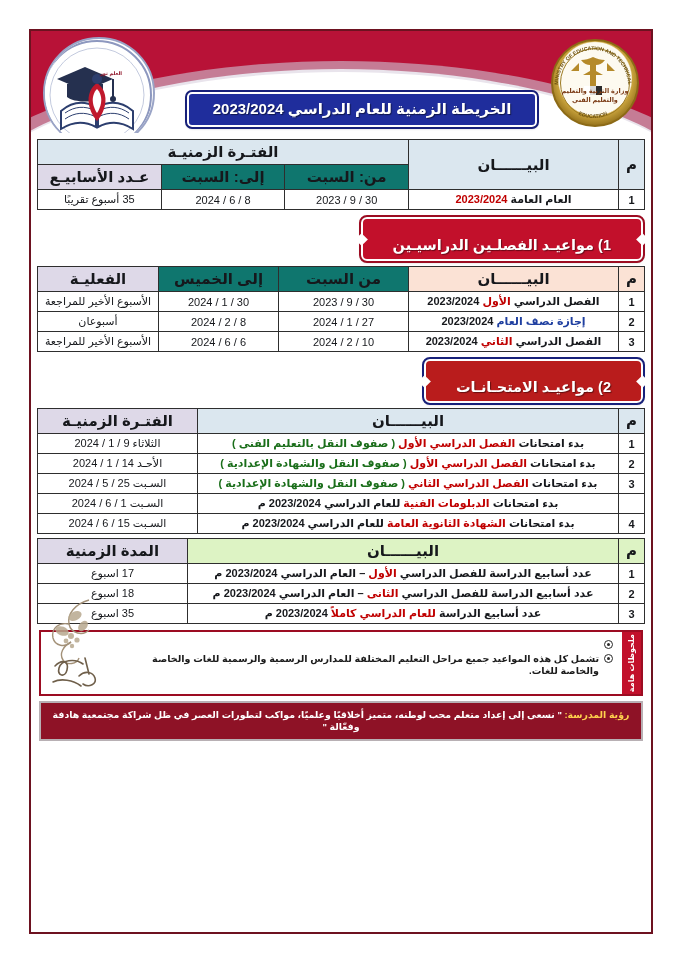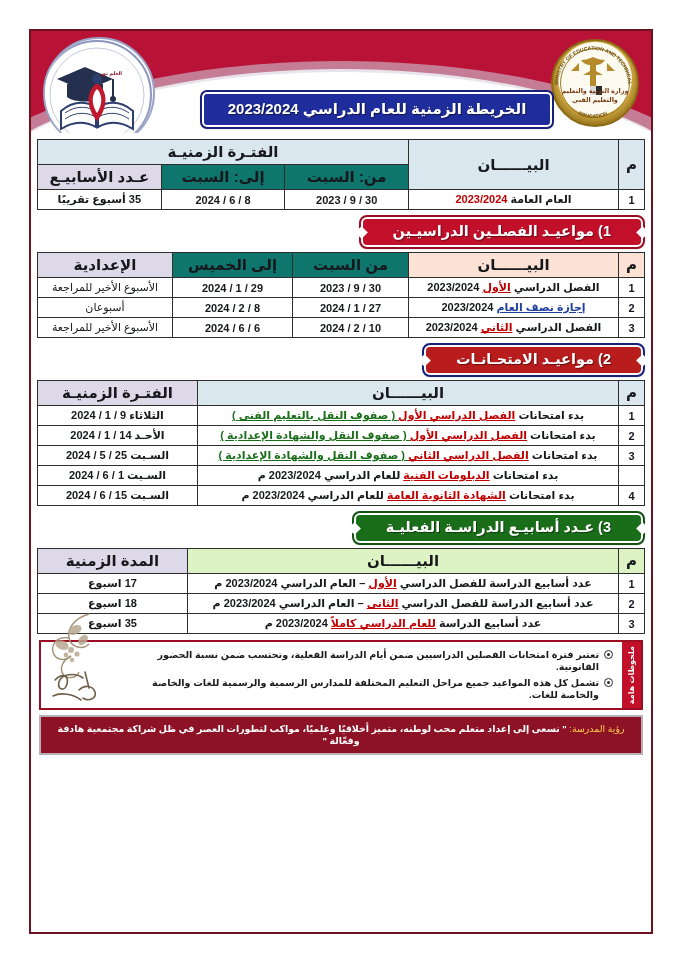--- a/index.html
+++ b/index.html
@@ -84,21 +84,21 @@
     text-align: center;
     font-size: 6.5px;
     font-weight: bold;
     color: #7b3b16;
     line-height: 1.35;
   }
 
   
   .title-bar {
     position: absolute;
-    left: 171px;
+    left: 156px;
     top: 61px;
     width: 350px;
     z-index: 6;
     background: #1f2d9c;
     border: 2px solid #ffffff;
     outline: 2px solid #17207a;
     border-radius: 5px;
     text-align: center;
     padding: 6px 8px 7px;
     box-shadow: 0 1px 3px rgba(0,0,0,.45);
@@ -137,35 +137,35 @@
 
   
   .h-blue   { background: #dbe7ef; }
   .h-peach  { background: #fbe2d5; }
   .h-yellow { background: #0f766e; }
   .h-lav    { background: #ded9e8; }
   .h-green  { background: #ddf3c4; }
   .red  { color: #c00000; font-weight: bold; }
   .blue { color: #1f3fa0; font-weight: bold; }
   .green{ color: #1a6e1a; font-weight: bold; }
-  .u    { text-decoration: underline; }
+  .u    { }
 
   td.bayan { text-align: right; padding-right: 5px; font-weight: bold; font-size: 11px; }
-  td.date  { font-weight: bold; font-size: 11.5px; }
+  td.date  { font-weight: normal; font-size: 11.5px; }
   td.note  { font-size: 10.5px; }
 
   
   .banner-wrap {
     display: flex;
     justify-content: flex-start;
     margin: 7px 2px 5px 0;
   }
   .banner {
     position: relative;
-    padding: 4px 30px 6px;
+    padding: 18px 30px 6px;
     border-radius: 6px;
     border: 2px solid #ffffff;
     color: #ffffff;
     font-size: 14.5px;
     font-weight: bold;
     text-align: center;
     letter-spacing: .2px;
     text-shadow: 1px 1px 1px rgba(0,0,0,.45);
     box-shadow: 0 1px 3px rgba(0,0,0,.4);
   }
@@ -253,21 +253,21 @@
     margin: 2px 2px 4px 2px;
     background: #8e1226;
     border: 2px solid #b8b0b4;
     padding: 6px 8px;
     text-align: center;
     color: #ffffff;
     font-size: 9.4px;
     font-weight: bold;
     line-height: 1.3;
   }
-  .vision .vlabel { color: #ffd34d; font-weight: normal; }
+  .vision .vlabel { color: #ffd34d; font-weight: bold; }
 </style>
 </head>
 <body>
 
 <div class="page">
 
   <div class="header">
     <div class="header-swoosh2"></div>
     <div class="header-swoosh"></div>
 
@@ -356,31 +356,31 @@
 
     <div class="banner-wrap">
       <div class="banner b-red">1) مواعيـد الفصلـين الدراسيـين</div>
     </div>
 
     <table class="grid">
       <thead>
         <tr>
           <th class="num-col h-peach">م</th>
           <th class="h-peach" style="width:210px">البيــــــان</th>
-          <th class="h-yellow" style="width:116px">من السبت</th>
+          <th class="h-yellow" style="width:130px">من السبت</th>
           <th class="h-yellow" style="width:120px">إلى الخميس</th>
-          <th class="h-lav">الإعدادية</th>
+          <th class="h-lav">الفعليـة</th>
         </tr>
       </thead>
       <tbody>
         <tr>
           <td class="num-col">1</td>
           <td class="bayan"><span>الفصل الدراسي </span><span class="red u">الأول</span><span> 2023/2024</span></td>
           <td class="date">30 / 9 / 2023</td>
-          <td class="date">29 / 1 / 2024</td>
+          <td class="date">30 / 1 / 2024</td>
           <td class="note">الأسبوع الأخير للمراجعة</td>
         </tr>
         <tr>
           <td class="num-col">2</td>
           <td class="bayan"><span></span><span class="blue u">إجازة نصف العام</span><span> 2023/2024</span></td>
           <td class="date">27 / 1 / 2024</td>
           <td class="date">8 / 2 / 2024</td>
           <td class="note">أسبوعان</td>
         </tr>
         <tr>
@@ -427,23 +427,20 @@
           <td class="date">السـبت  1 / 6 / 2024</td>
         </tr>
         <tr>
           <td class="num-col">4</td>
           <td class="bayan"><span>بدء امتحانات </span><span class="red u">الشهادة الثانوية العامة</span><span class="green u"></span><span> للعام الدراسي 2023/2024 م</span></td>
           <td class="date">السـبت  15 / 6 / 2024</td>
         </tr>
       </tbody>
     </table>
 
-    <div class="banner-wrap">
-      <div class="banner b-green">3) عـدد أسابيـع الدراسـة الفعليـة</div>
-    </div>
 
     <table class="grid">
       <thead>
         <tr>
           <th class="num-col h-green">م</th>
           <th class="h-green">البيــــــان</th>
           <th class="h-lav" style="width:150px">المدة الزمنية</th>
         </tr>
       </thead>
       <tbody>
@@ -465,21 +462,20 @@
       </tbody>
     </table>
 
     <div class="notes-wrap">
       <div class="notes-tab">
         <span>ملحوظات هامة</span>
       </div>
       <div class="notes-body">
         <div class="note-line">
           <span class="bullet-icon"></span>
-          <span>تعتبر فترة امتحانات الفصلين الدراسيين ضمن أيام الدراسة الفعلية، وتحتسب ضمن نسبة الحضور القانونية.</span>
         </div>
         <div class="note-line">
           <span class="bullet-icon"></span>
           <span>تشمل كل هذه المواعيد جميع مراحل التعليم المختلفة للمدارس الرسمية والرسمية للغات والخاصة والخاصة للغات.</span>
         </div>
       </div>
 
       <svg class="ornament" viewBox="0 0 66 96">
         <g fill="none" stroke="#a39178" stroke-width="1.4">
           <path d="M44 4 C30 8 22 18 24 28 C26 38 38 40 44 34"></path>

